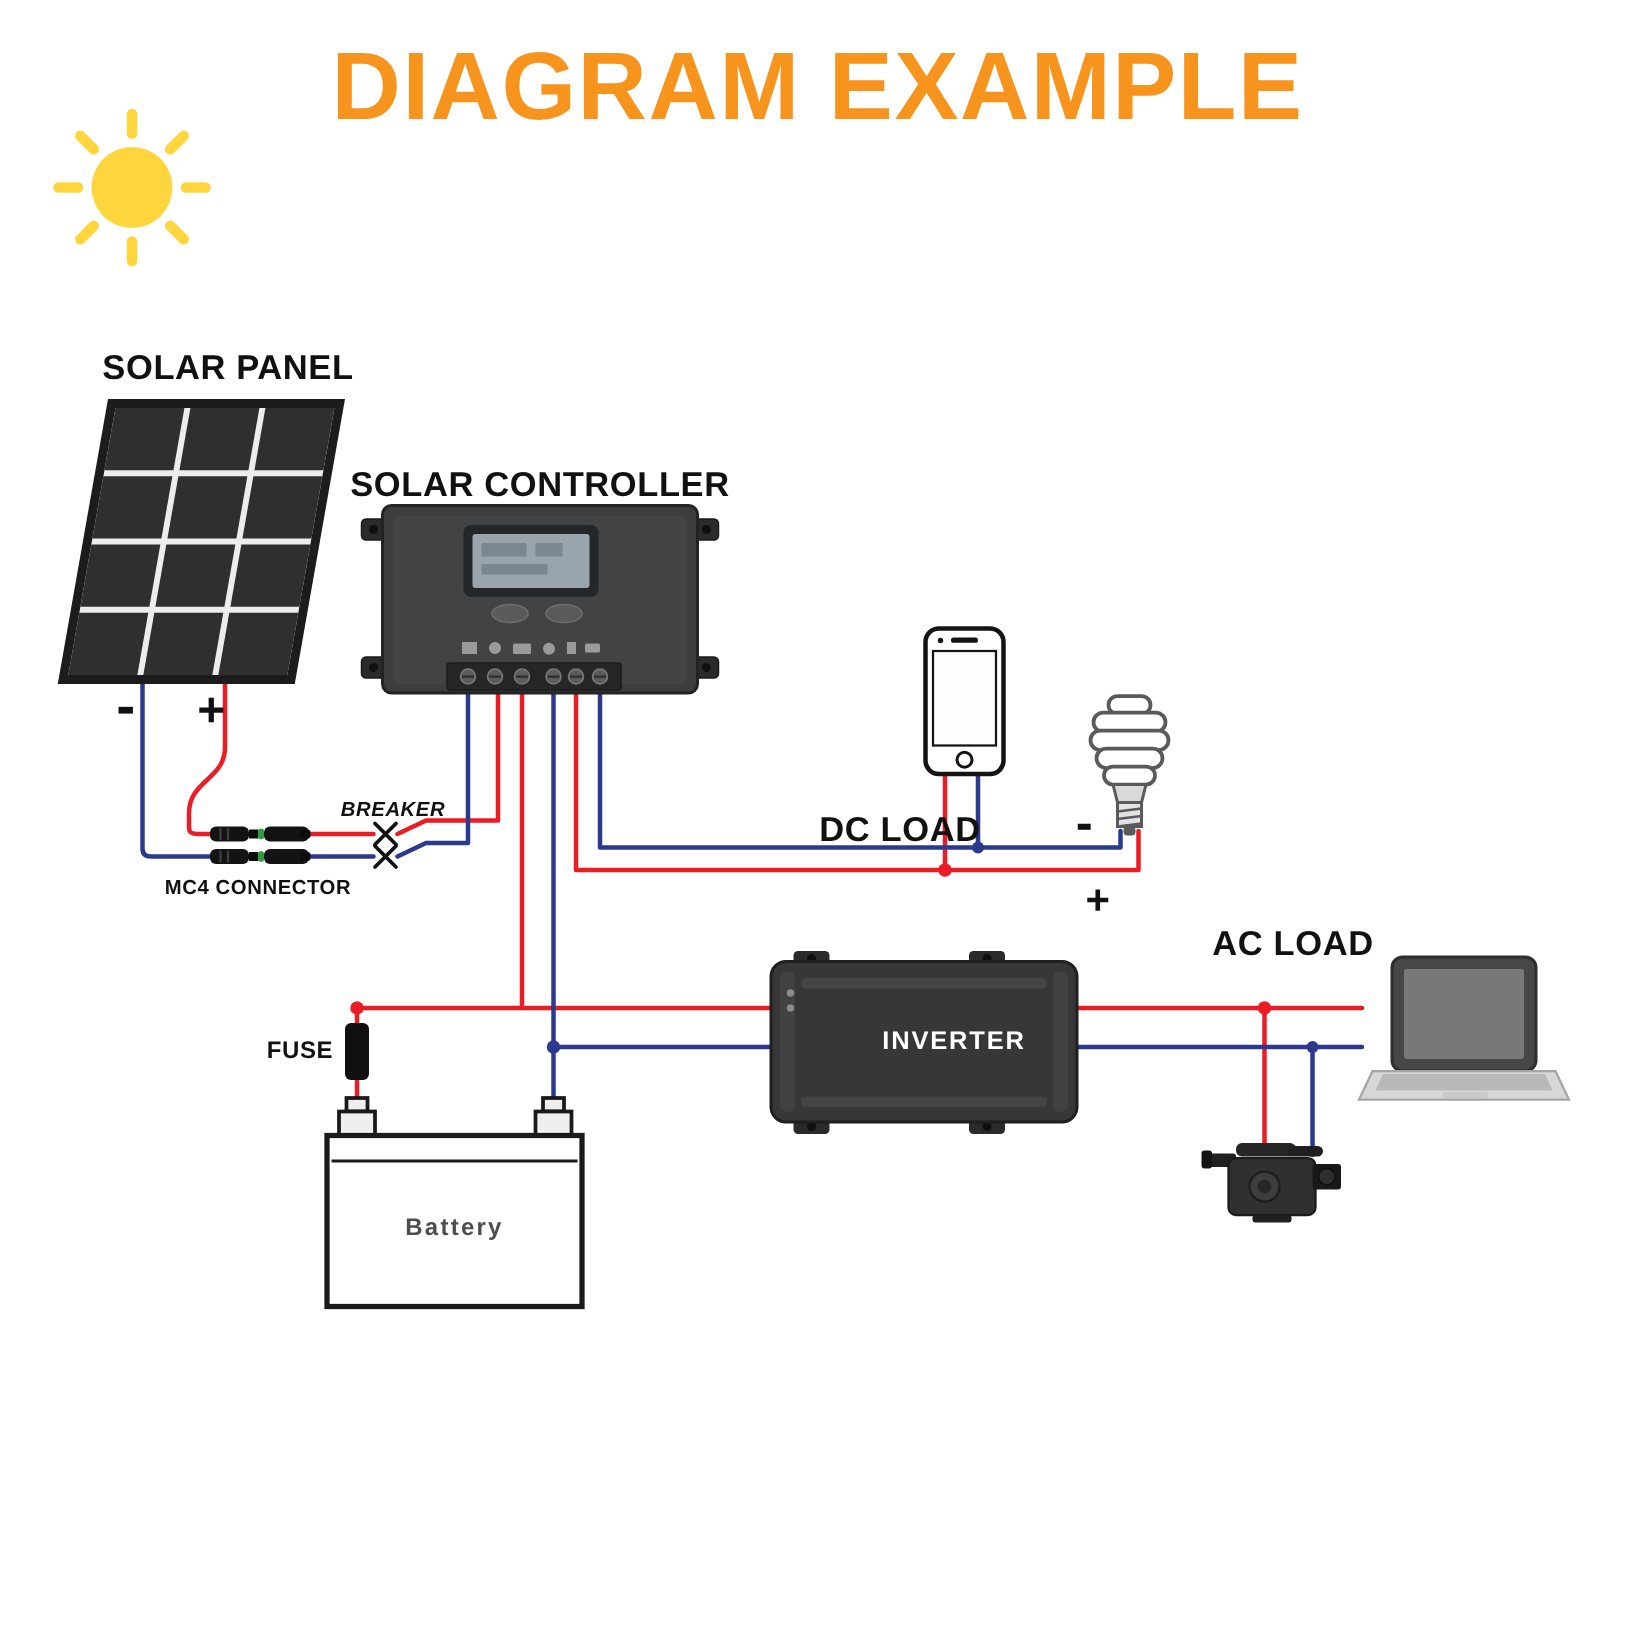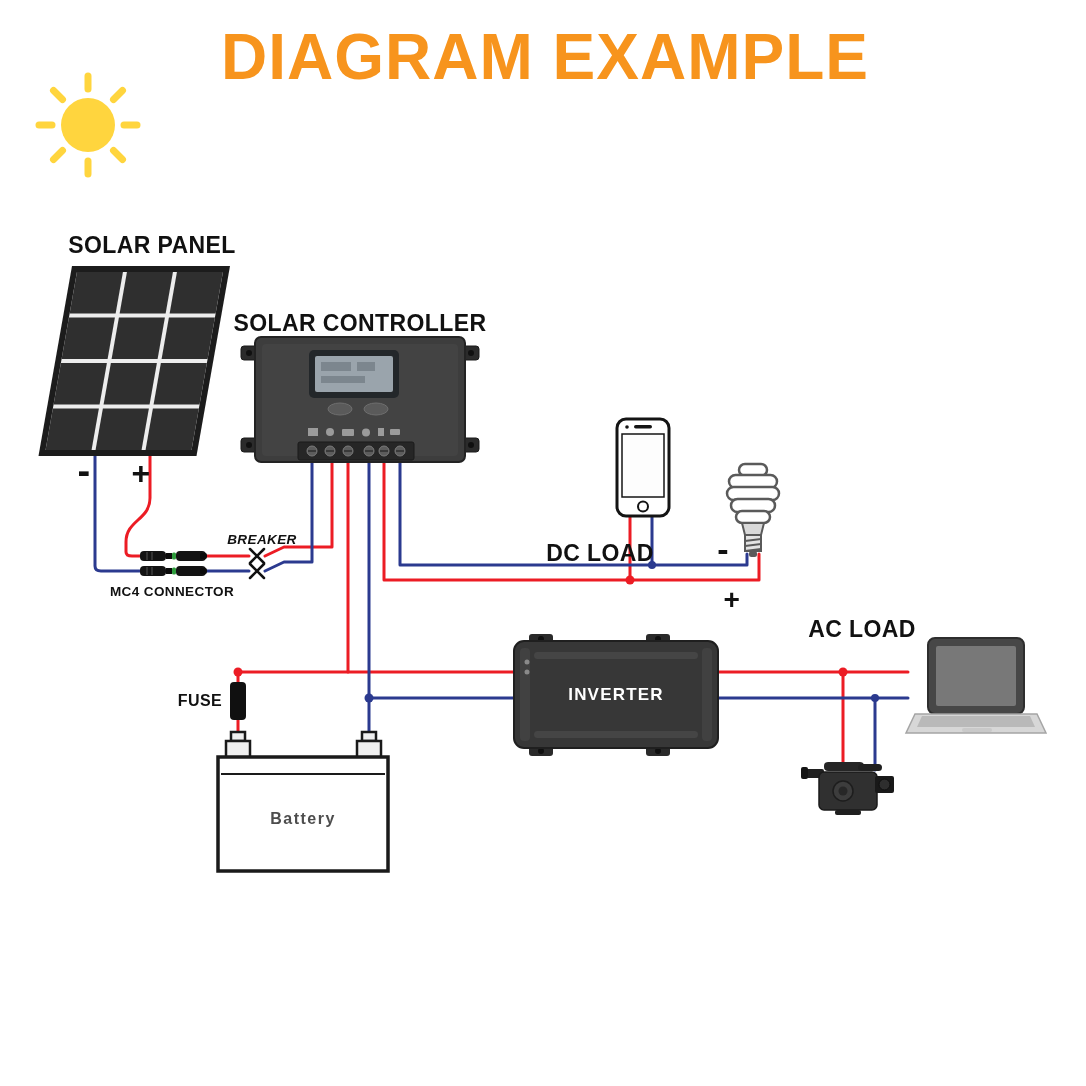--- a/index.html
+++ b/index.html
@@ -6,21 +6,21 @@
   #stage{position:relative;width:1086px;height:1086px;background:#ffffff;overflow:hidden;
          font-family:"Liberation Sans",sans-serif;}
   #diagram-svg{position:absolute;left:0;top:0}
   .lbl{position:absolute;transform:translate(-50%,-50%);font-weight:700;color:var(--text-black,#111);
        white-space:nowrap;letter-spacing:.4px;line-height:1;}
   .title{font-size:64px;font-weight:700;letter-spacing:1px;color:var(--title-orange,#F7941D);}
   .big-label{font-size:23px;}
   .small-label{font-size:13.5px;}
   .fuse-label{font-size:16px;}
   .battery-label{font-size:16px;color:var(--battery-text,#4d4d4d);letter-spacing:1.5px;}
-  .inverter-label{font-size:17px;color:#ffffff;letter-spacing:1.2px;}
+  .inverter-label{font-size:17px;color:#ffffff;letter-spacing:1.2px;margin-left:20px;}
   .pol{font-weight:800;color:#111;}
   .w{fill:none;stroke-width:3;stroke-linecap:round;stroke-linejoin:round;}
   .w-red{stroke:var(--wire-red,#EC1C24);}
   .w-blue{stroke:var(--wire-blue,#2B3A8F);}
   .dot-red{fill:var(--wire-red,#EC1C24);}
   .dot-blue{fill:var(--wire-blue,#2B3A8F);}
   .xmark{stroke:#111;stroke-width:2.5;stroke-linecap:round;}
 </style>
 </head>
 <body>

